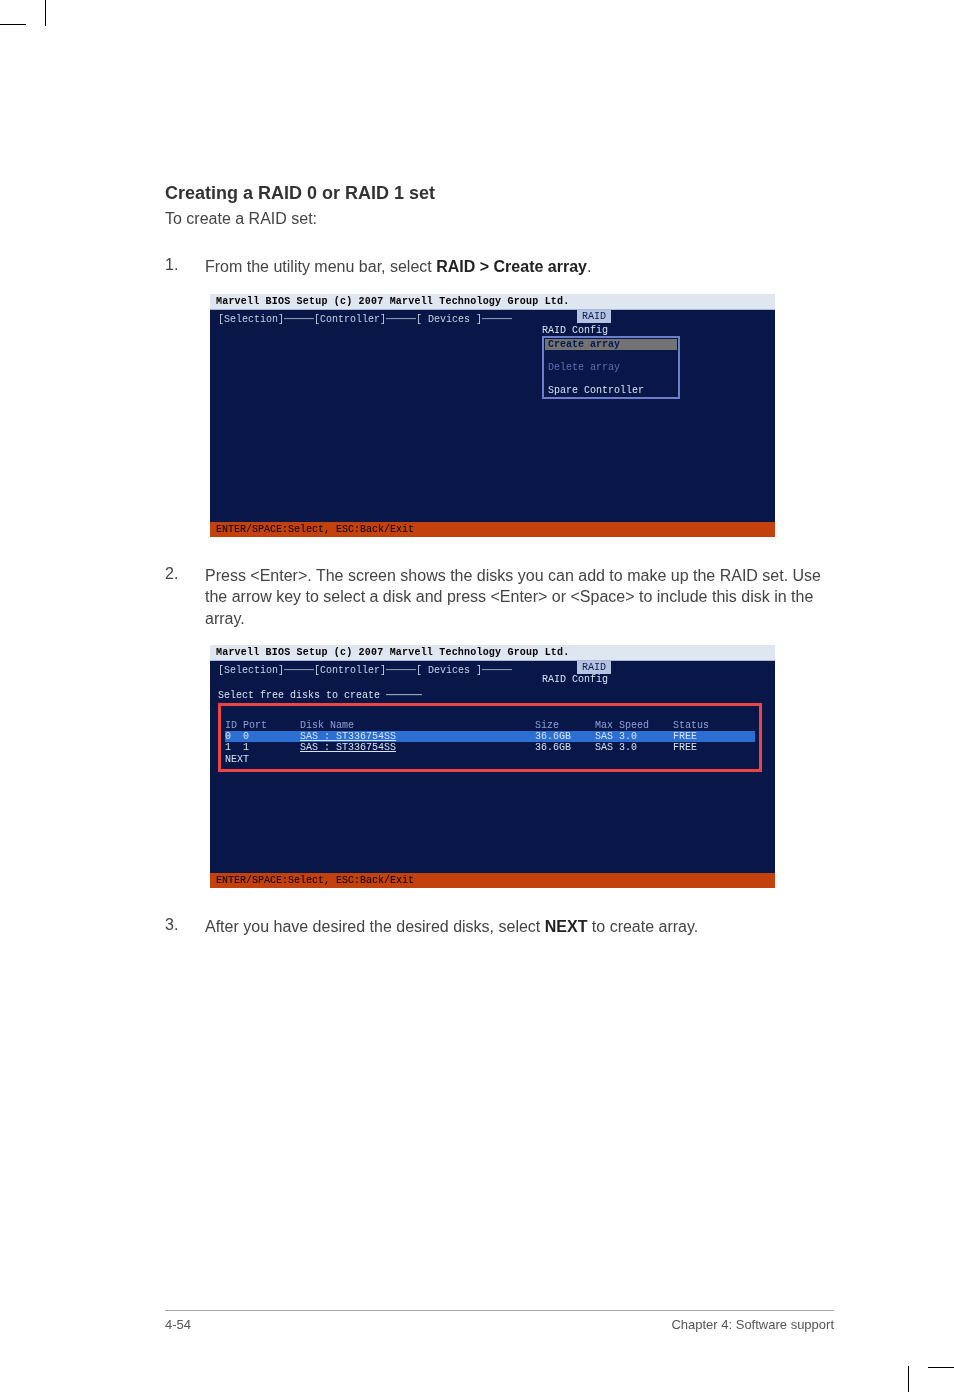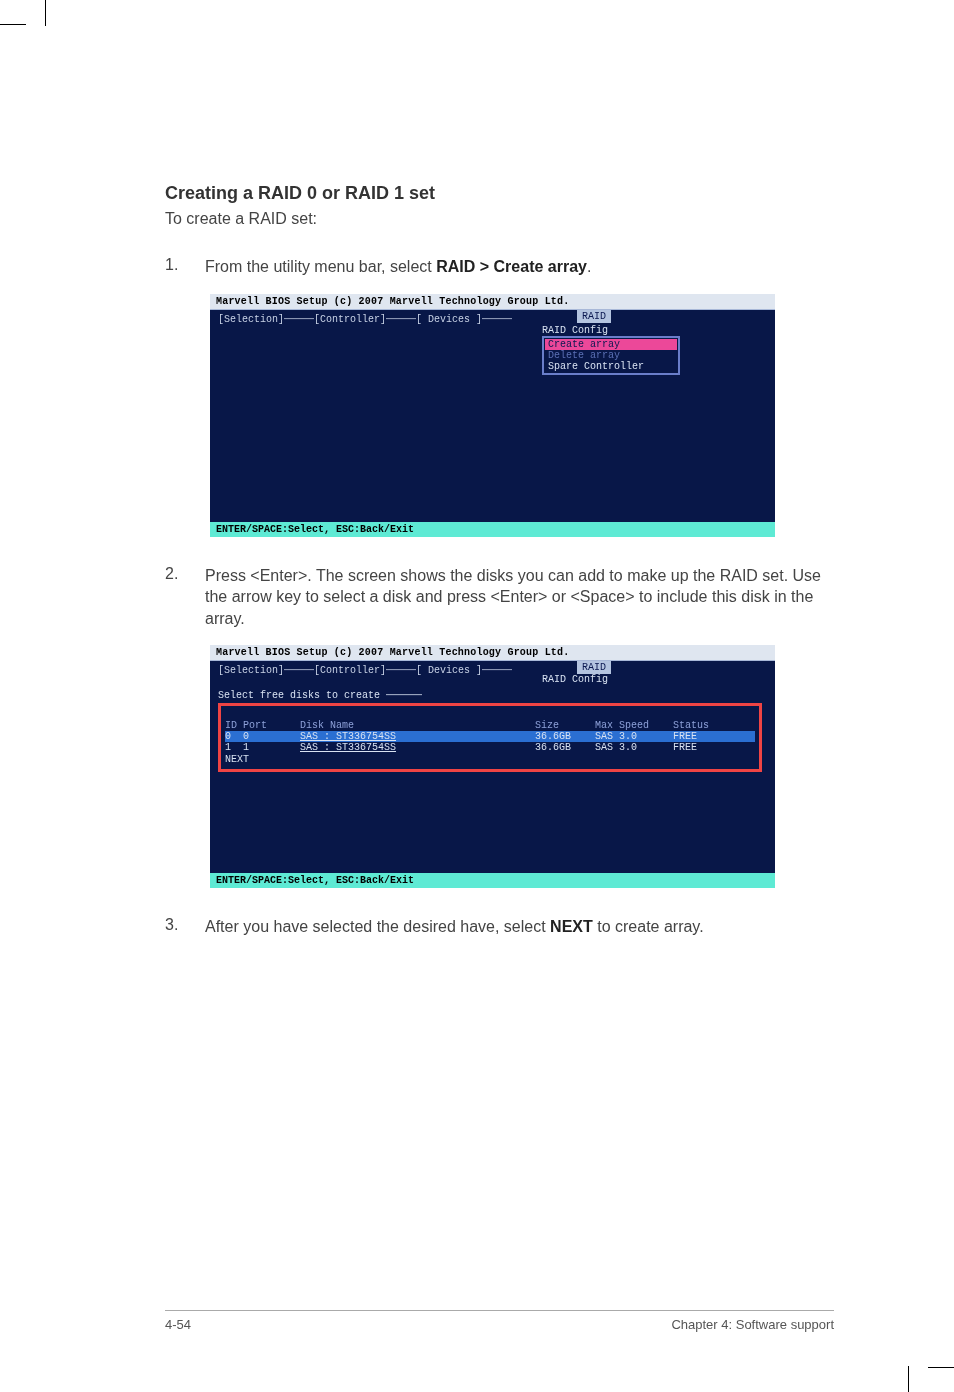--- a/index.html
+++ b/index.html
@@ -73,24 +73,24 @@
   }
   .bios-body {
     background: #081748;
     color: #d8e2f2;
     position: relative;
     height: 200px;
     padding: 4px 8px 8px 8px;
     border-top: 1px solid #a8b8d8;
   }
   .bios-footer {
-    background: #5eead4;
+    background: #c2410c;
     color: #000;
     padding: 2px 6px;
-    font-weight: bold;
+    font-weight: normal;
   }
   .menu-tabs {
     color: #c8d2e6;
   }
   .raid-panel {
     position: absolute;
     top: 0;
     left: 332px;
     width: 140px;
   }
@@ -107,28 +107,28 @@
   .raid-config-label {
     color: #d8e2f2;
     margin-top: 2px;
   }
   .raid-submenu {
     border: 2px solid #6a7eca;
     padding: 1px;
     width: 132px;
   }
   .raid-submenu .item-sel {
-    background: #ec4899;
+    background: #737373;
     color: #0a1850;
-    font-weight: normal;
+    font-weight: bold;
     padding: 0 3px;
   }
   .raid-submenu .item-dim {
     color: #5b6fb4;
-    padding: 0 3px;
+    padding: 12px 3px;
   }
   .raid-submenu .item {
     color: #d8e2f2;
     padding: 0 3px;
   }
 
   .bios2-body {
     background: #081748;
     color: #d8e2f2;
     position: relative;
@@ -274,21 +274,21 @@
         <div class="next-cell">NEXT</div>
       </div>
     </div>
     <div class="bios-footer">ENTER/SPACE:Select, ESC:Back/Exit</div>
   </div>
 
   <ol class="steps">
     <li>
       <div class="step-num">3.</div>
       <div class="step-text">
-        <span>After you have selected the desired have, select </span><b>NEXT</b><span> to create array.</span>
+        <span>After you have desired the desired disks, select </span><b>NEXT</b><span> to create array.</span>
       </div>
     </li>
   </ol>
 
 </div>
 
 <div class="footer-bar">
   <span>4-54</span>
   <span>Chapter 4: Software support</span>
 </div>

